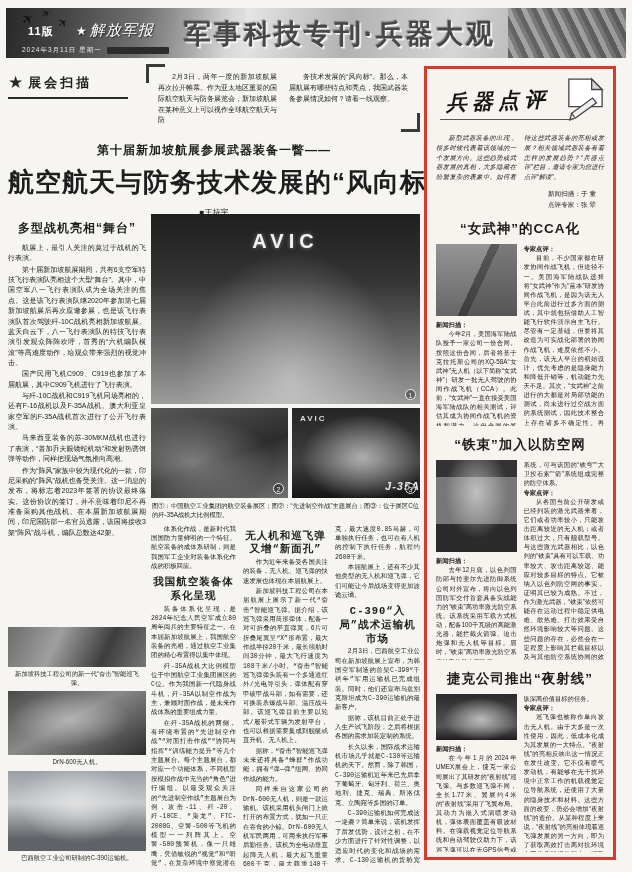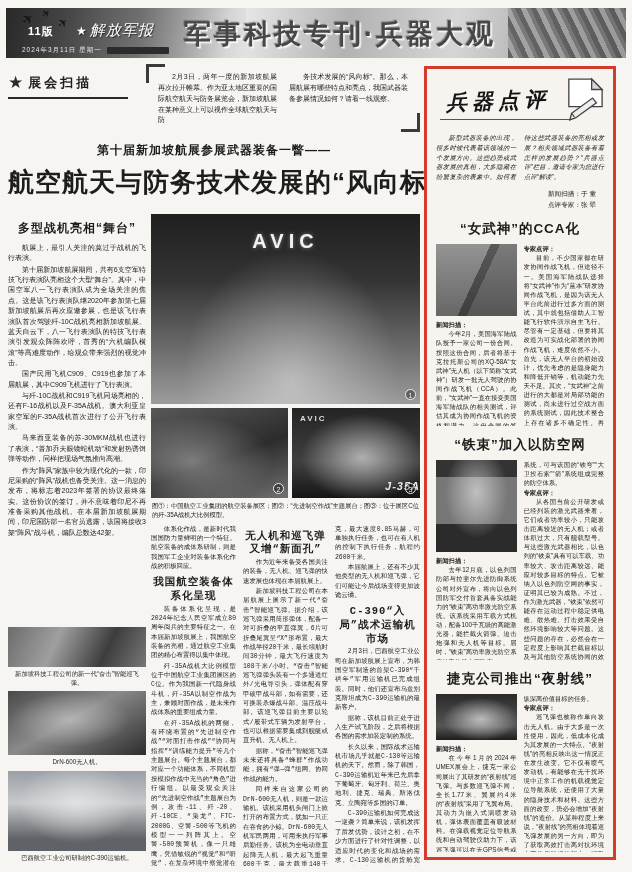--- a/index.html
+++ b/index.html
@@ -146,20 +146,21 @@
         <div class="intro-cols">
           <p>2月3日，两年一度的新加坡航展再次拉开帷幕。作为亚太地区重要的国际航空航天与防务展览会，新加坡航展在某种意义上可以视作全球航空航天与防</p>
           <p>务技术发展的“风向标”。那么，本届航展有哪些特点和亮点，我国武器装备参展情况如何？请看一线观察。</p>
         </div>
       </div>
     </div>
 
     <div class="headline-block">
       <div class="headline-kicker">第十届新加坡航展参展武器装备一瞥——</div>
       <div class="headline">航空航天与防务技术发展的“风向标”</div>
+      <div class="byline">■王持宇</div>
     </div>
 
     <div class="row3">
 
       <div class="colA">
         <div class="colA-text">
           <div class="subhead">多型战机亮相“舞台”</div>
           <div class="body-text">
             <p>航展上，最引人关注的莫过于战机的飞行表演。</p>
             <p>第十届新加坡航展期间，共有6支空军特技飞行表演队亮相这个大型“舞台”。其中，中国空军八一飞行表演队成为全场关注的焦点。这是该飞行表演队继2020年参加第七届新加坡航展后再次应邀参展，也是该飞行表演队首次驾驶歼-10C战机亮相新加坡航展。蓝天白云下，八一飞行表演队的特技飞行表演引发观众阵阵欢呼，首秀的“六机编队横滚”等高难度动作，给观众带来强烈的视觉冲击。</p>

